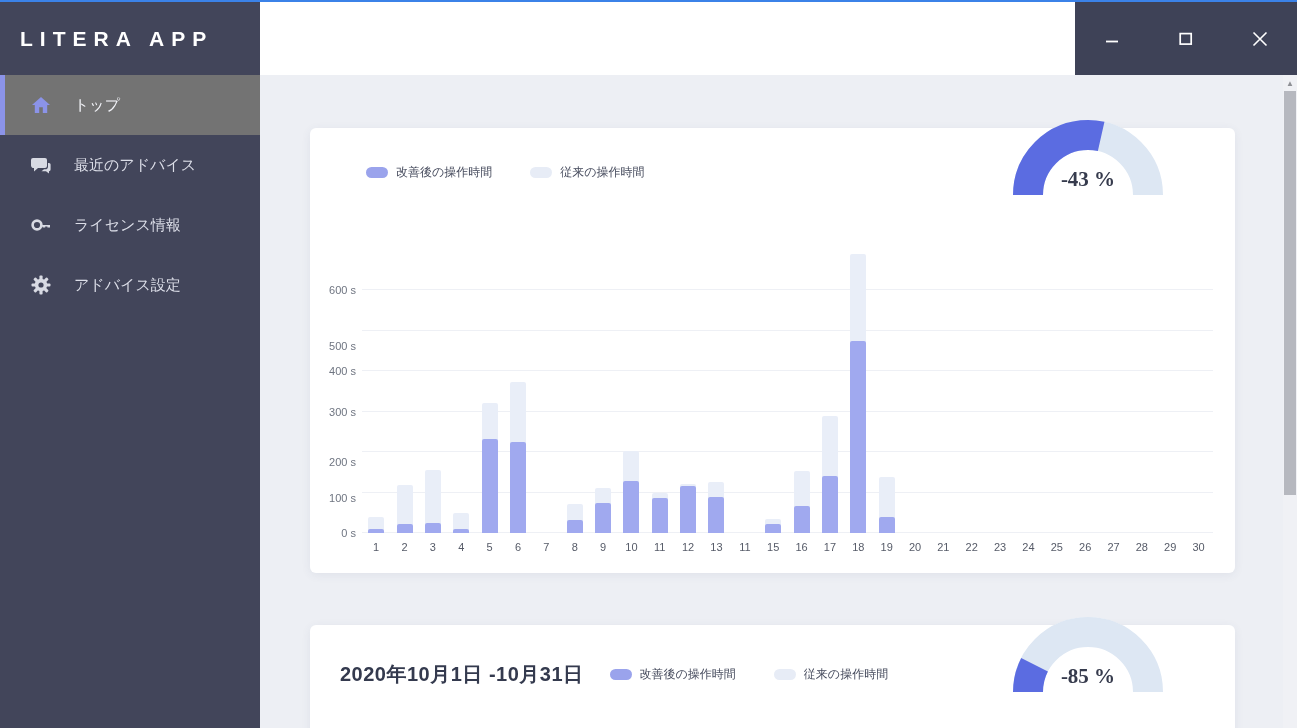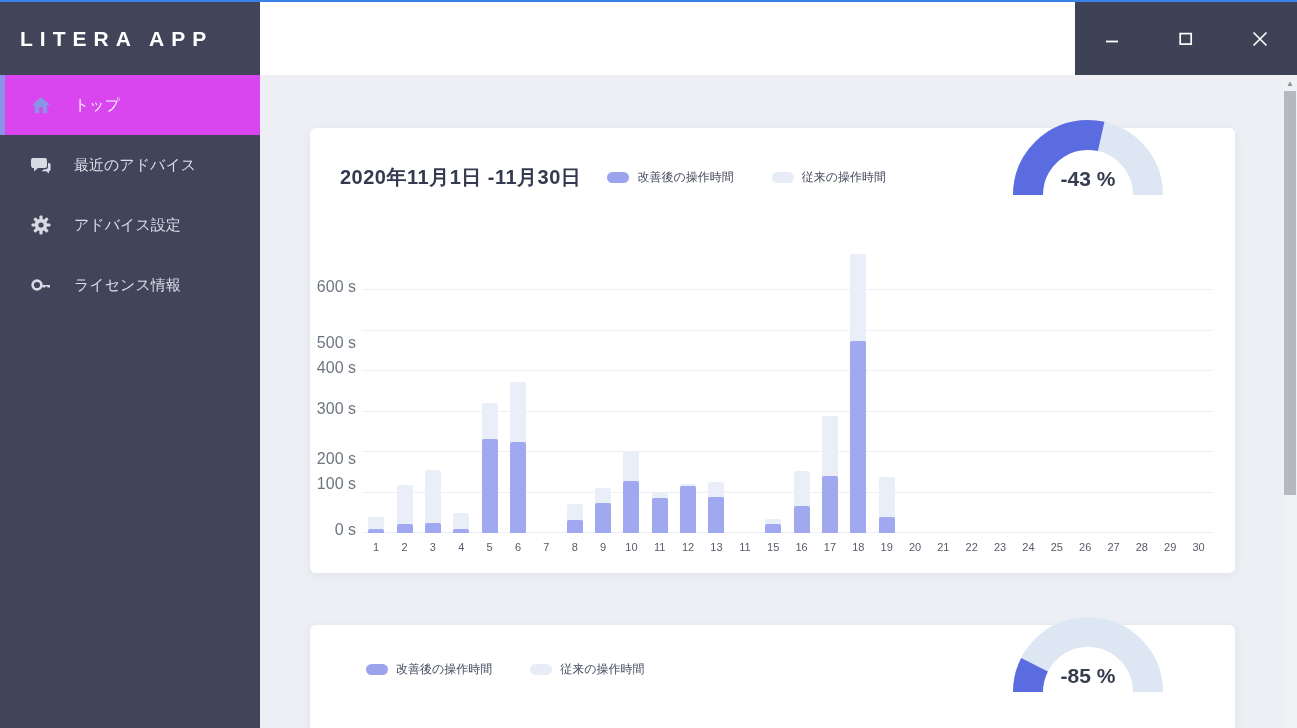--- a/index.html
+++ b/index.html
@@ -11,21 +11,21 @@
   }
   .accent-top { position:absolute; top:0; left:0; width:1297px; height:2px; background:#3b82e8; z-index:60; }
 
   
   .sidebar { position:absolute; left:0; top:2px; width:260px; height:726px; background:#42455a; z-index:10; }
   .sidebar-header { height:73px; display:flex; align-items:center; padding-left:20px;
     color:#ffffff; font-size:21px; font-weight:bold; letter-spacing:7px; white-space:nowrap; }
   .nav-item { height:60px; display:flex; align-items:center; gap:22px;
     padding-left:25px; border-left:5px solid transparent;
     color:#dcdee8; font-size:15px; cursor:pointer; }
-  .nav-item.active { background:#d946ef; border-left-color:#8b93e8; color:#f4f5fa; }
+  .nav-item.active { background:#737373; border-left-color:#8b93e8; color:#f4f5fa; }
   .nav-icon { width:22px; height:22px; display:flex; align-items:center; justify-content:center; flex:0 0 22px; }
 
   
   .titlebar { position:absolute; left:260px; top:2px; width:815px; height:73px; background:#ffffff; z-index:5; }
   .win-controls { position:absolute; left:1075px; top:2px; width:222px; height:73px;
     background:#3e4257; display:flex; z-index:20; }
   .win-btn { flex:1; display:flex; align-items:center; justify-content:center; cursor:pointer; background:transparent; border:none; }
 
   
   .main { position:absolute; left:260px; top:75px; width:1037px; height:653px; background:#edeff4; }
@@ -34,26 +34,26 @@
   .card1 { left:50px; top:53px; width:925px; height:445px; }
   .card2 { left:50px; top:550px; width:925px; height:420px; }
 
   .card-header { position:absolute; left:30px; top:36px; display:flex; align-items:center; }
   .card-title { font-size:20px; font-weight:bold; color:#343a4e; letter-spacing:0.5px; white-space:nowrap; }
   .legend { display:flex; margin-left:26px; gap:38px; }
   .legend-item { display:flex; align-items:center; gap:8px; font-size:12px; color:#454a5c; white-space:nowrap; }
   .legend-pill { width:22px; height:11px; border-radius:6px; }
 
   
-  .gauge { position:absolute; right:72px; top:-8px; width:150px; height:75px; }
+  .gauge { position:absolute; right:72px; top:-8px; width:150px; height:75px;font-family:Liberation Serif, serif; }
 
   
   .chart { position:absolute; left:12px; right:22px; top:120px; height:285px; }
   .ylabels { position:absolute; left:0; top:0; bottom:0; width:40px; }
-  .ylabel { position:absolute; right:6px; font-size:16px; color:#6e7480; white-space:nowrap; }
+  .ylabel { position:absolute; right:6px; font-size:11px; color:#6e7480; white-space:nowrap; }
   .plot { position:absolute; left:40px; right:0; top:0; bottom:0; }
   .grid { position:absolute; left:0; right:0; height:1px; background:#eef0f5; }
   .bars { position:absolute; left:0; right:0; top:0; bottom:0; display:flex; align-items:flex-end; }
   .slot { flex:1; position:relative; height:100%; }
   .bar { position:absolute; bottom:0; left:50%; transform:translateX(-50%);
     width:16px; border-radius:2px 2px 0 0; }
   .xlabels { position:absolute; left:52px; right:22px; top:413px; display:flex; }
   .xlabel { flex:1; text-align:center; font-size:11px; color:#565b68; }
 
   
@@ -81,20 +81,29 @@
       <span>トップ</span>
     </div>
     <div class="nav-item">
       <span class="nav-icon">
         <svg width="20" height="20" viewBox="0 0 20 20">
           <path d="M2 3 h12 a2 2 0 0 1 2 2 v6 a2 2 0 0 1 -2 2 h-7 l-4 3.4 v-3.4 a2.6 2.6 0 0 1 -3 -2.6 v-5.4 a2 2 0 0 1 2 -2 z" fill="#d8dae3"></path>
           <path d="M17 8 h1 a1.6 1.6 0 0 1 1.6 1.6 v5 a1.6 1.6 0 0 1 -1.6 1.6 v2.4 l-3 -2.4 h-4.5 l2.5 -2 h2.4 a2.1 2.1 0 0 0 1.6 -2.1 z" fill="#d8dae3"></path>
         </svg>
       </span>
       <span>最近のアドバイス</span>
+    </div>
+    <div class="nav-item">
+      <span class="nav-icon">
+        <svg width="20" height="20" viewBox="0 0 20 20">
+          <circle cx="6" cy="10" r="4.4" fill="none" stroke="#d8dae3" stroke-width="2.6"></circle>
+          <path d="M10.4 10 H19 v2.6 h-2.6 v-1 h-2.2 v1 h-2.4 z" fill="#d8dae3"></path>
+        </svg>
+      </span>
+      <span>ライセンス情報</span>
     </div>
     <div class="nav-item">
       <span class="nav-icon">
         <svg width="20" height="20" viewBox="0 0 20 20">
           <g fill="#d8dae3">
             <circle cx="10" cy="10" r="6.2"></circle>
             <g>
               <rect x="8.4" y="0.5" width="3.2" height="5" rx="1"></rect>
               <rect x="8.4" y="14.5" width="3.2" height="5" rx="1"></rect>
               <rect x="0.5" y="8.4" width="5" height="3.2" rx="1"></rect>
@@ -103,29 +112,20 @@
               <rect x="8.4" y="14.5" width="3.2" height="5" rx="1" transform="rotate(45 10 10)"></rect>
               <rect x="0.5" y="8.4" width="5" height="3.2" rx="1" transform="rotate(45 10 10)"></rect>
               <rect x="14.5" y="8.4" width="5" height="3.2" rx="1" transform="rotate(45 10 10)"></rect>
             </g>
           </g>
           <circle cx="10" cy="10" r="2.6" fill="#42455a"></circle>
         </svg>
       </span>
       <span>アドバイス設定</span>
     </div>
-    <div class="nav-item">
-      <span class="nav-icon">
-        <svg width="20" height="20" viewBox="0 0 20 20">
-          <circle cx="6" cy="10" r="4.4" fill="none" stroke="#d8dae3" stroke-width="2.6"></circle>
-          <path d="M10.4 10 H19 v2.6 h-2.6 v-1 h-2.2 v1 h-2.4 z" fill="#d8dae3"></path>
-        </svg>
-      </span>
-      <span>ライセンス情報</span>
-    </div>
   </nav>
 </div>
 
 <div class="titlebar"></div>
 <div class="win-controls">
   <button class="win-btn">
     <span>
       <svg width="14" height="14" viewBox="0 0 14 14">
           <rect x="1" y="8.6" width="12" height="1.8" fill="#ffffff"></rect>
         </svg>
@@ -144,21 +144,20 @@
           <path d="M1.5 1.5 L14.5 14.5 M14.5 1.5 L1.5 14.5" stroke="#ffffff" stroke-width="1.6"></path>
         </svg>
     </span>
   </button>
 </div>
 
 <div class="main">
 
   <section class="card card1">
     <div class="card-header">
-      <h2 class="card-title">2020年11月1日 -11月30日</h2>
       <div class="legend">
         <div class="legend-item">
           <span class="legend-pill" style="background: rgb(154, 163, 236);"></span>
           <span>改善後の操作時間</span>
         </div>
         <div class="legend-item">
           <span class="legend-pill" style="background: rgb(231, 236, 246);"></span>
           <span>従来の操作時間</span>
         </div>
       </div>
@@ -169,21 +168,21 @@
         <path d="M0 75 A75 75 0 0 1 150 75 Z" fill="#ffffff"></path>
         <path d="M15 75 A60 60 0 0 1 135 75" fill="none" stroke="#dde7f3" stroke-width="30"></path>
         <path d="M15 75 A60 60 0 0 1 135 75" fill="none" stroke="#5b6ce1" stroke-width="30" stroke-dasharray="107.4 188.5"></path>
         <text x="75" y="66" text-anchor="middle" font-size="21" font-weight="bold" fill="#363b4d">-43 %</text>
       </svg>
     </div>
 
     <div class="chart">
       <div class="ylabels">
           <div class="ylabel" style="bottom: -6px;">0 s</div>
-          <div class="ylabel" style="bottom: 40px; margin-left: 24px;">100 s</div>
+          <div class="ylabel" style="bottom: 29px; margin-left: 24px;">100 s</div>
           <div class="ylabel" style="bottom: 65px;">200 s</div>
           <div class="ylabel" style="bottom: 115.5px;">300 s</div>
           <div class="ylabel" style="bottom: 156px;">400 s</div>
           <div class="ylabel" style="bottom: 181px;">500 s</div>
           <div class="ylabel" style="bottom: 237px;">600 s</div>
         </div>
       <div class="plot">
         <div>
             <div class="grid" style="bottom: 0px;"></div>
             <div class="grid" style="bottom: 40.5px;"></div>
@@ -346,20 +345,21 @@
         <div class="xlabel">26</div>
         <div class="xlabel">27</div>
         <div class="xlabel">28</div>
         <div class="xlabel">29</div>
         <div class="xlabel">30</div>
       </div>
   </section>
 
   <section class="card card2">
     <div class="card-header">
+      <h2 class="card-title">2020年10月1日 -10月31日</h2>
       <div class="legend">
         <div class="legend-item">
           <span class="legend-pill" style="background: rgb(154, 163, 236);"></span>
           <span>改善後の操作時間</span>
         </div>
         <div class="legend-item">
           <span class="legend-pill" style="background: rgb(231, 236, 246);"></span>
           <span>従来の操作時間</span>
         </div>
       </div>

